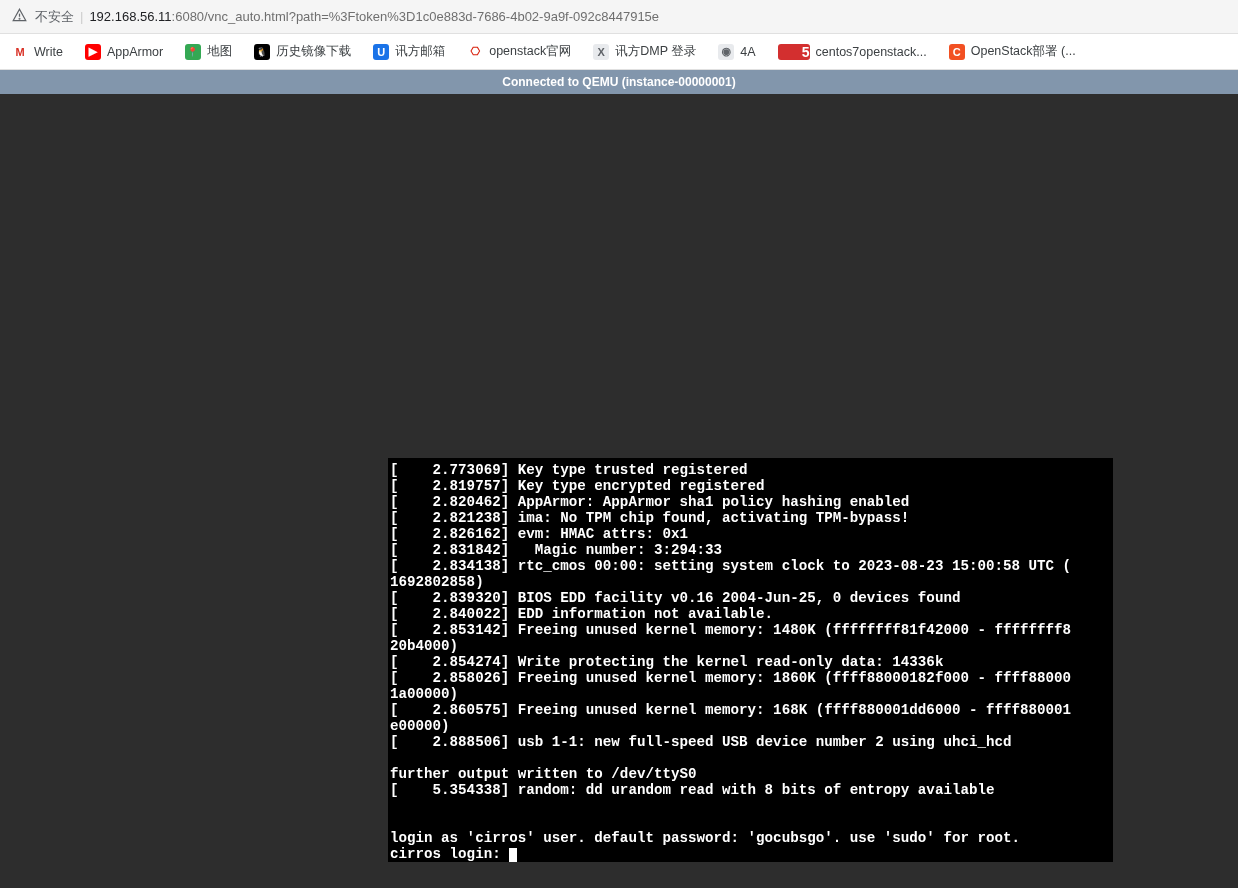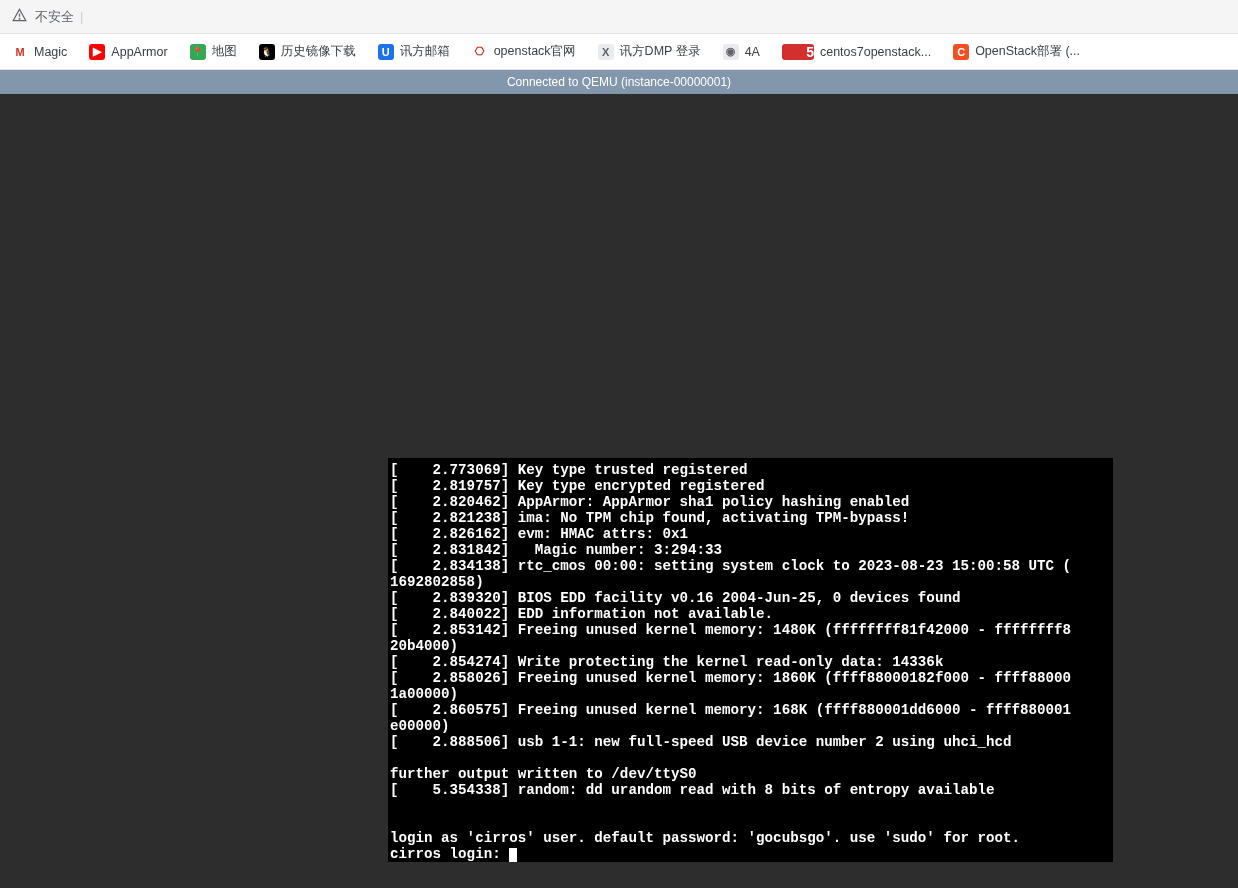--- a/index.html
+++ b/index.html
@@ -48,21 +48,21 @@
   .bm .ficon {
     width: 16px; height: 16px;
     display: inline-flex; align-items: center; justify-content: center;
     font-size: 12px; font-weight: bold; color: #fff; border-radius: 3px;
   }
   .status-strip {
     height: 24px;
     background: #8296ac;
     color: #fff;
     font-size: 12px;
-    font-weight: normal;
+    font-weight: bold;
     display: flex;
     align-items: center;
     justify-content: center;
   }
   .vnc-area {
     width: 1238px;
     height: 794px;
     background: #2d2d2d;
     position: relative;
   }
@@ -95,26 +95,29 @@
 <div class="address-bar">
   <span class="warn-icon">
     <svg width="15" height="15" viewBox="0 0 24 24" fill="none" stroke="#5f6368" stroke-width="2">
         <path d="M12 2 L22 20 L2 20 Z"></path>
         <line x1="12" y1="9" x2="12" y2="14"></line>
         <circle cx="12" cy="17" r="0.6" fill="#5f6368"></circle>
       </svg>
   </span>
   <span>不安全</span>
   <span class="sep">|</span>
+  <span class="url">
+    <span class="host">192.168.56.11</span><span class="rest">:6080</span><span class="rest">/vnc_auto.html?path=%3Ftoken%3D1c0e883d-7686-4b02-9a9f-092c8447915e</span>
+  </span>
 </div>
 
 <div class="bookmarks-bar" id="bookmarks">
     <div class="bm">
       <span class="ficon" style="background: rgb(255, 255, 255); color: rgb(217, 48, 37); font-size: 11px;">M</span>
-      <span>Magic</span>
+      <span>Write</span>
     </div>
     <div class="bm">
       <span class="ficon" style="background: rgb(255, 0, 0); color: rgb(255, 255, 255); font-size: 11px;">▶</span>
       <span>AppArmor</span>
     </div>
     <div class="bm">
       <span class="ficon" style="background: rgb(52, 168, 83); color: rgb(255, 255, 255); font-size: 9px;">📍</span>
       <span>地图</span>
     </div>
     <div class="bm">

